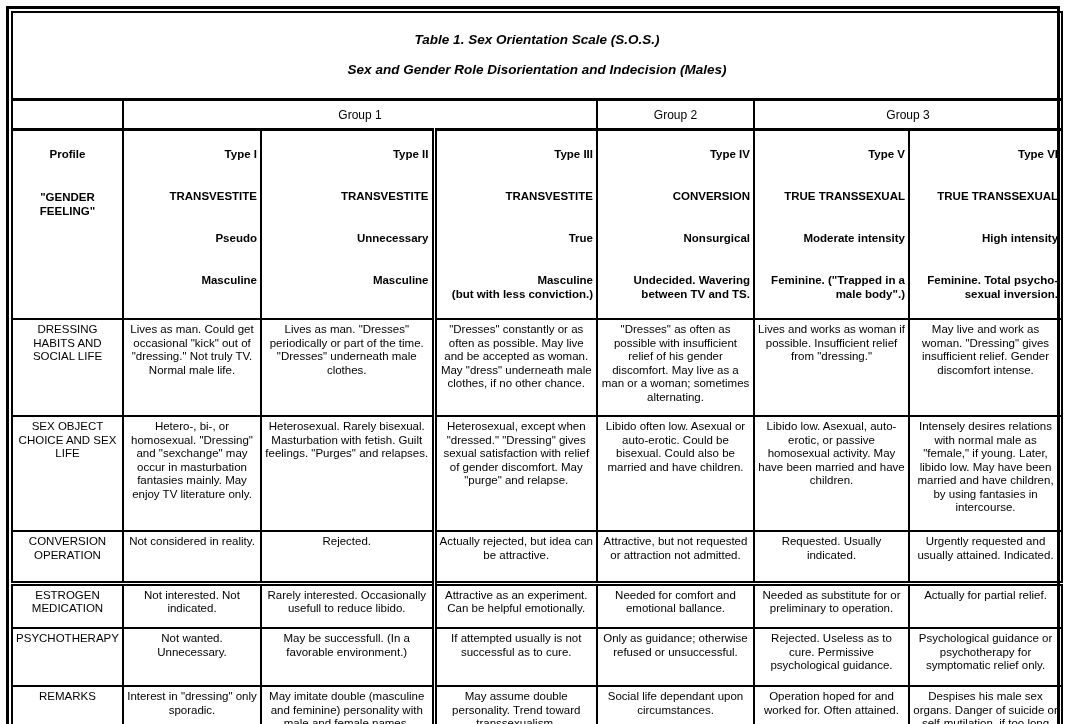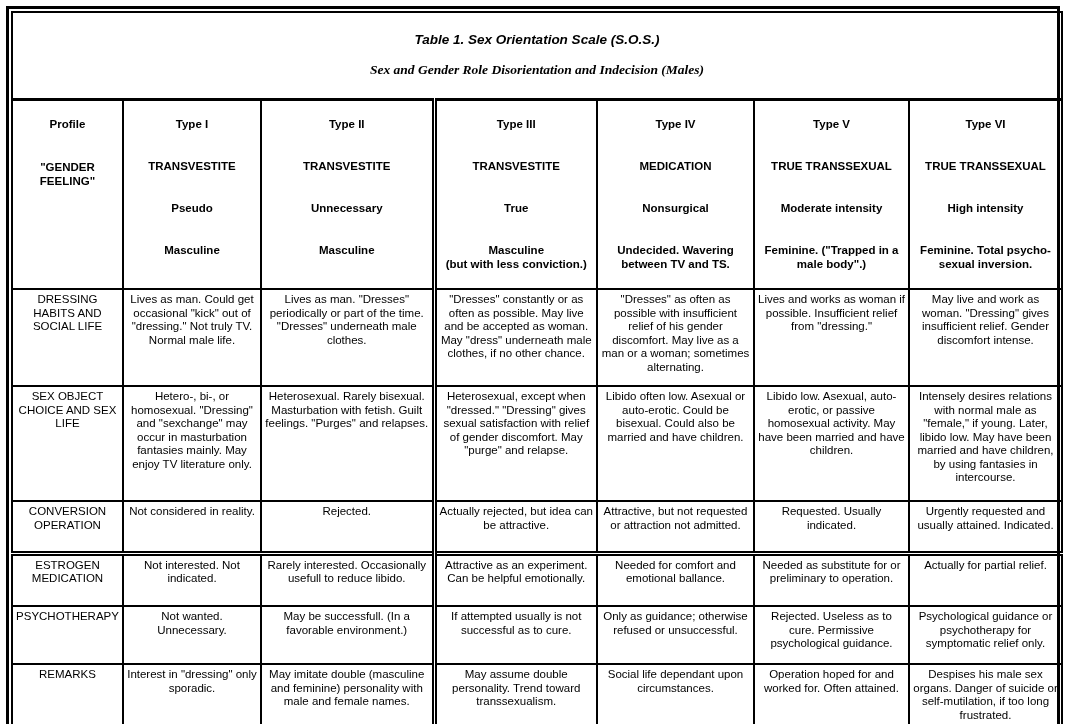--- a/index.html
+++ b/index.html
@@ -43,48 +43,47 @@
     font-weight: bold;
     font-style: italic;
     font-size: 13.5px;
     line-height: 1.25;
   }
   .title-line2 {
     font-weight: bold;
     font-style: italic;
     font-size: 13.5px;
     line-height: 1.25;
-    font-family: Liberation Serif, serif;
   }
   
   tr.r-group { height: 30px; }
   tr.r-group td {
     vertical-align: middle;
     border-bottom: 3px solid #000;
     font-size: 12px;
   }
   
   tr.r-types { height: 118px; font-weight: bold; }
-  .type-cell div { margin-bottom: 15px; }
+  .type-cell div { margin-bottom: 15px; text-align: right; }
   .type-cell div:last-child { margin-bottom: 0; }
   .type-cell { padding-top: 5px; }
   .profile-lbl { padding-top: 34px; }
   .profile-lbl div { margin-bottom: 16px; }
   
   tr.r-types td:nth-child(4),
   tr.r-body  td:nth-child(4) {
     border-left: 5px double #000;
   }
   
   tr.r-dressing  { height: 97px; }
   tr.r-sexobj    { height: 115px; }
   tr.r-kinsey    { height: 24px; }
   tr.r-kinsey td { border-top: 3px solid #000; border-bottom: 3px solid #000; padding-top: 4px; }
   tr.r-conversion{ height: 52px; }
-  tr.r-estrogen  { height: 53px; }
+  tr.r-estrogen  { height: 45px; }
   tr.r-estrogen td { border-top: 5px double #000; }
   tr.r-psycho    { height: 58px; }
   tr.r-remarks   { height: 80px; }
   td.lbl { padding-top: 5px; }
 </style>
 </head>
 <body>
 
 <div class="sheet">
   <div class="outer">
@@ -100,20 +99,26 @@
       </colgroup>
 
       <tbody>
           <tr class="r-title">
         <td colspan="7">
           <div class="title-line1">Table 1. Sex Orientation Scale (S.O.S.)</div>
           <div class="title-line2">Sex and Gender Role Disorientation and Indecision (Males)</div>
         </td>
       </tr>
 
+      <tr class="r-group">
+        <td></td>
+        <td colspan="3">Group 1</td>
+        <td>Group 2</td>
+        <td colspan="2">Group 3</td>
+      </tr>
 
       <tr class="r-types">
         <td class="lbl profile-lbl">
           <div>Profile</div>
           <div>"GENDER FEELING"</div>
         </td>
         <td class="type-cell">
           <div>Type I</div>
           <div>TRANSVESTITE</div>
           <div>Pseudo</div>
@@ -127,21 +132,21 @@
         </td>
         <td class="type-cell">
           <div>Type III</div>
           <div>TRANSVESTITE</div>
           <div>True</div>
           <div>Masculine
 (but with less conviction.)</div>
         </td>
         <td class="type-cell">
           <div>Type IV</div>
-          <div>MEDICATION</div>
+          <div>CONVERSION</div>
           <div>Nonsurgical</div>
           <div>Undecided. Wavering between TV and TS.</div>
         </td>
         <td class="type-cell">
           <div>Type V</div>
           <div>TRUE TRANSSEXUAL</div>
           <div>Moderate intensity</div>
           <div>Feminine. ("Trapped in a male body".)</div>
         </td>
         <td class="type-cell">

